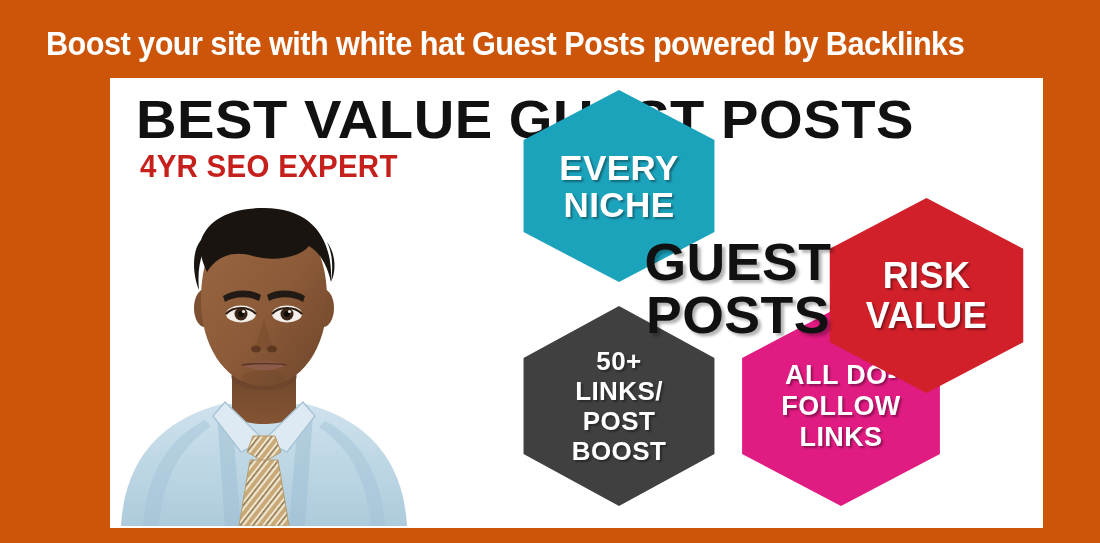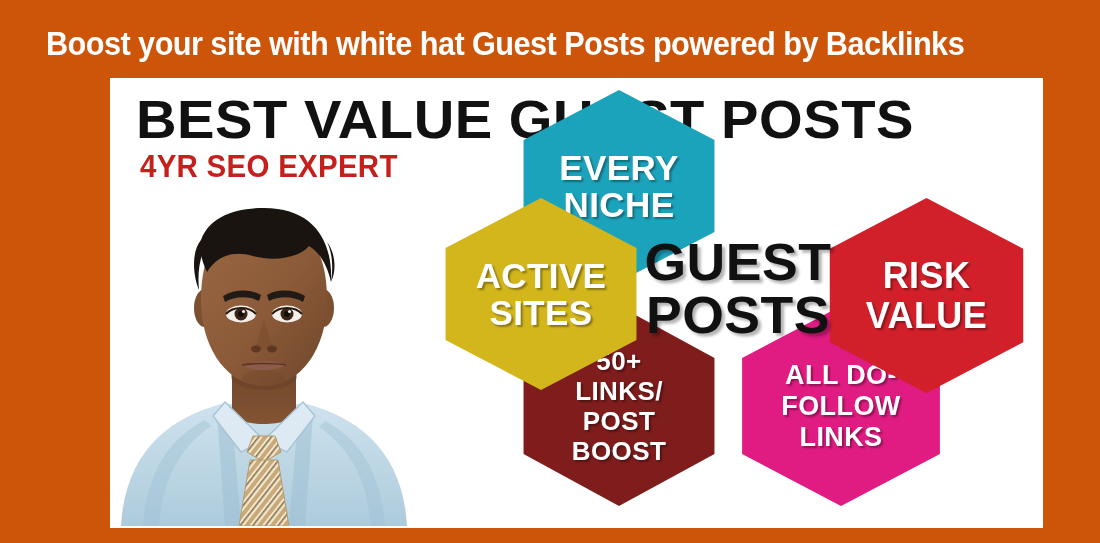--- a/index.html
+++ b/index.html
@@ -127,21 +127,21 @@
 
   #hex-high-da    { left: 296px; top: 12px;  width: 222px; height: 192px; background: #13883F; }
   #hex-high-da .hex-label { font-size: 40px; line-height: 44px; }
 
   #hex-active-sites { left: 0px;  top: 120px; width: 222px; height: 192px; background: #D3B61B; z-index: 3; }
   #hex-active-sites .hex-label { font-size: 35px; line-height: 37px; }
 
   #hex-risk-free  { left: 384px; top: 120px; width: 225px; height: 195px; background: #D1202A; z-index: 3; }
   #hex-risk-free .hex-label { font-size: 36px; line-height: 40px; }
 
-  #hex-links-boost { left: 78px;  top: 228px; width: 222px; height: 200px; background: #7f1d1d; }
+  #hex-links-boost { left: 78px;  top: 228px; width: 222px; height: 200px; background: #404040; }
   #hex-links-boost .hex-label { font-size: 26px; line-height: 30px; }
 
   #hex-dofollow   { left: 296px; top: 228px; width: 230px; height: 200px; background: #E01B81; }
   #hex-dofollow .hex-label { font-size: 27px; line-height: 31px; }
 
   
   #center-text {
     position: absolute;
     left: 128px;
     top: 158px;
@@ -252,24 +252,20 @@
     </div>
 
     <div id="hex-cluster">
 
       <div class="hex" id="hex-every-niche">
         <span class="hex-label">EVERY
 NICHE</span>
       </div>
 
 
-      <div class="hex" id="hex-active-sites">
-        <span class="hex-label">ACTIVE
-SITES</span>
-      </div>
 
       <div class="hex" id="hex-risk-free">
         <span class="hex-label">RISK
 VALUE</span>
       </div>
 
       <div class="hex" id="hex-links-boost">
         <span class="hex-label">50+
 LINKS/
 POST

